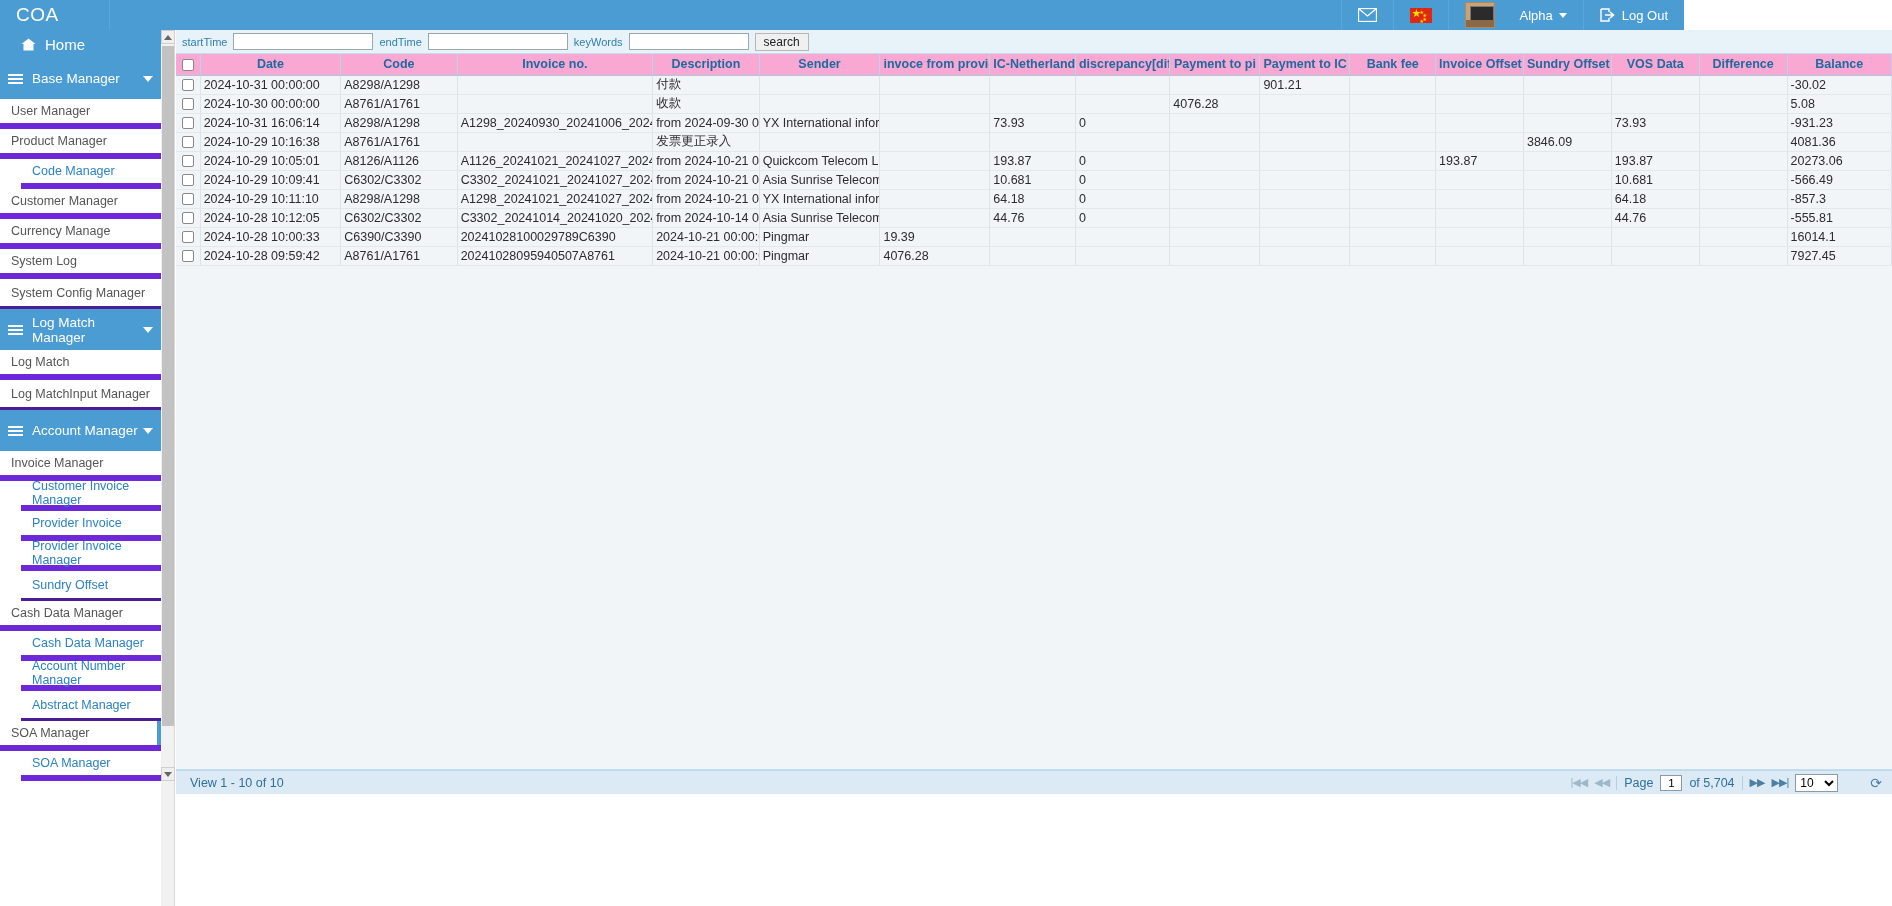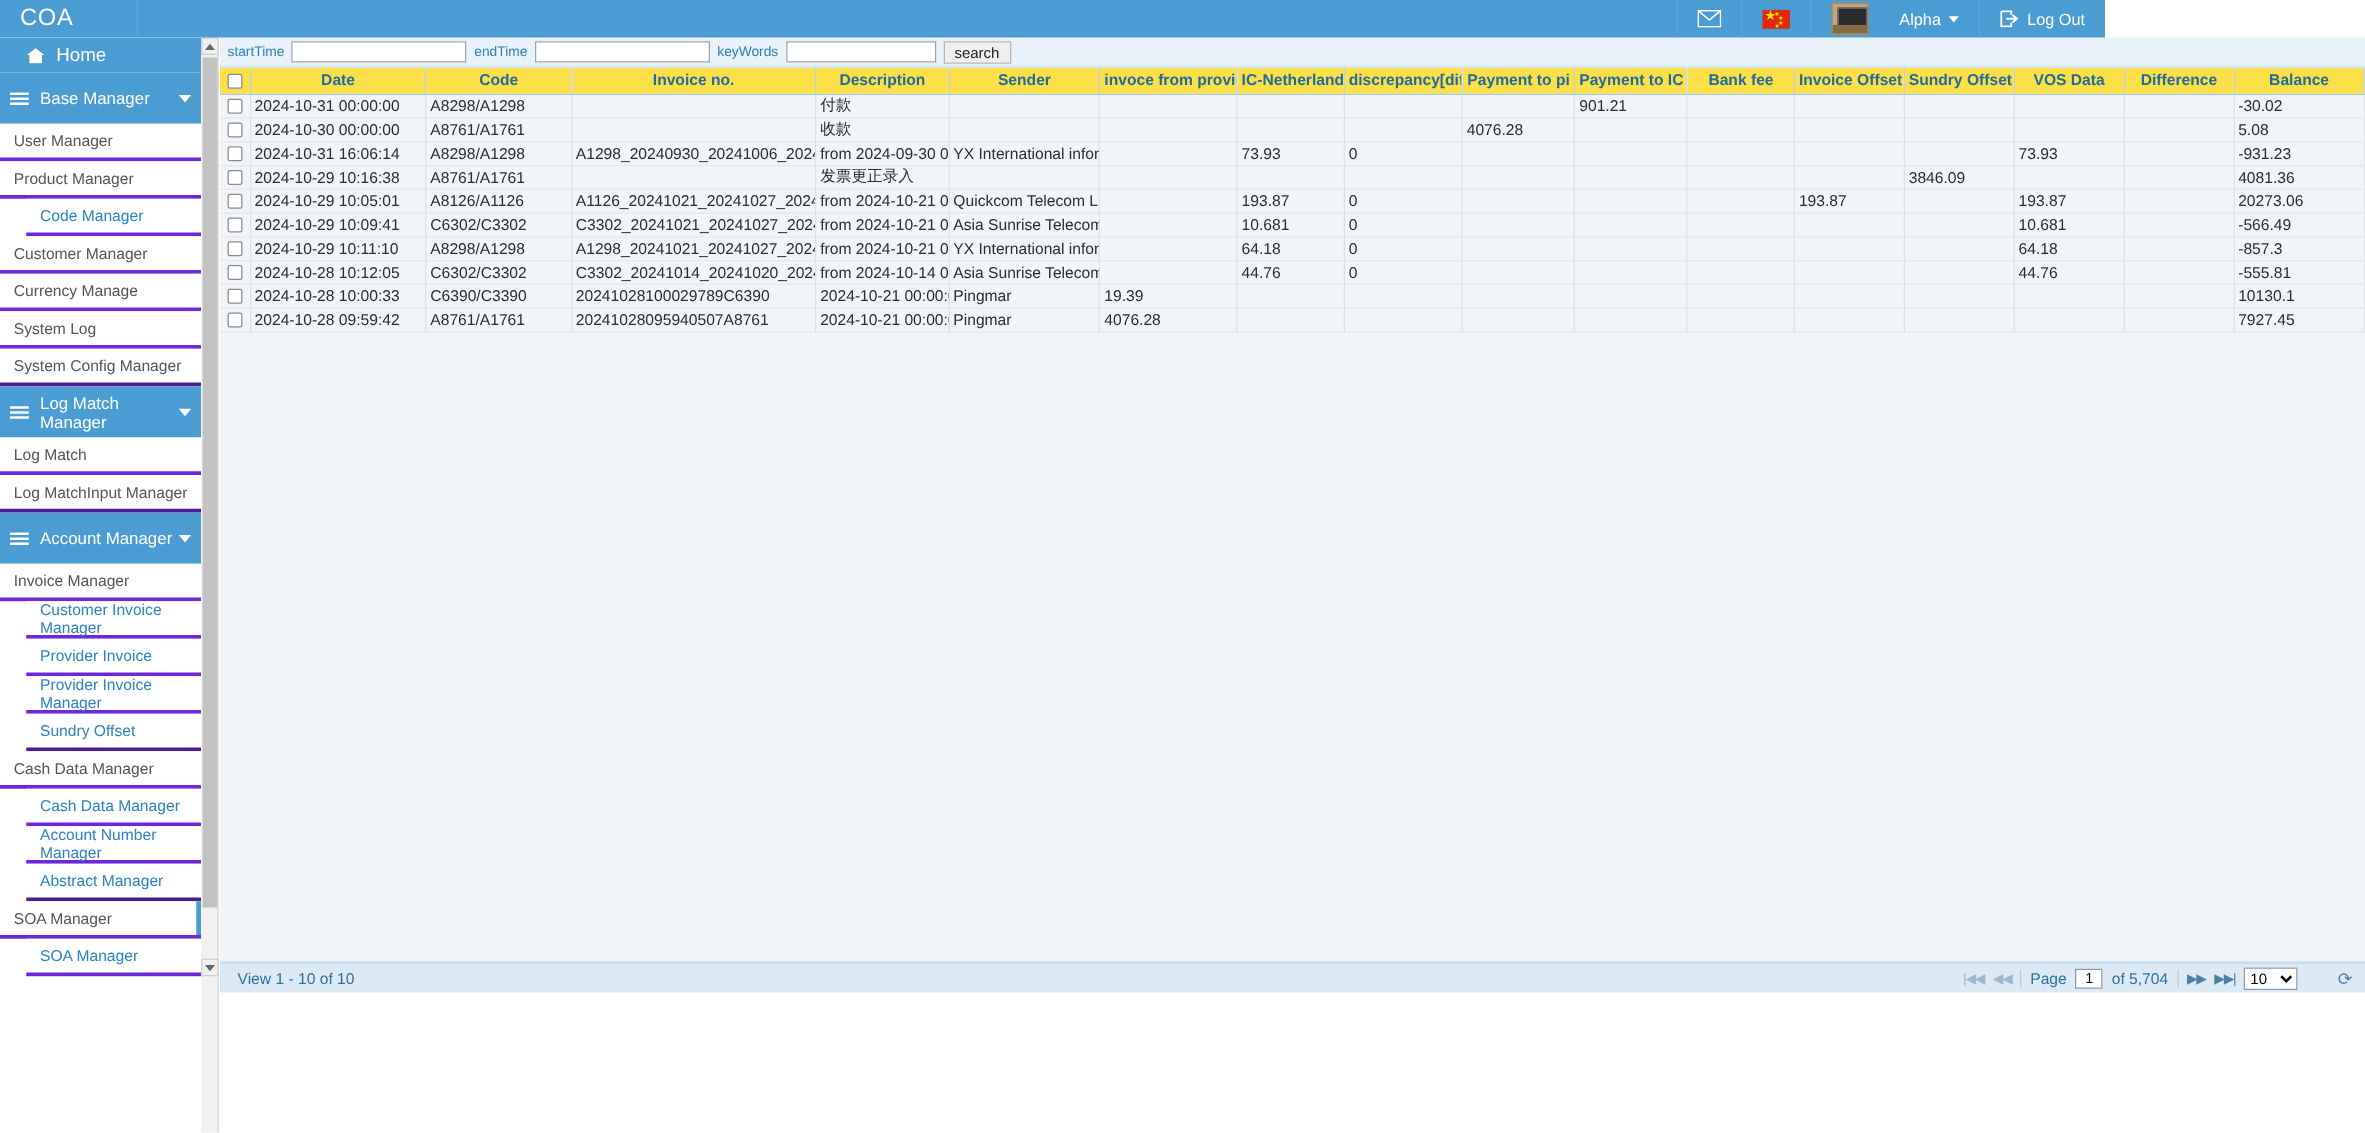--- a/index.html
+++ b/index.html
@@ -80,21 +80,21 @@
   .nav-group-header.tall { height: 41px; }
   .nav-group-header .gicon { margin-right: 9px; display:flex; }
   .nav-group-header .glabel { flex: 1 1 auto; }
   .nav-group-header .chev {
     width: 0; height: 0; border-left: 5px solid transparent;
     border-right: 5px solid transparent; border-top: 6px solid #ffffff;
   }
   .nav-item {
     height: 30px; display: flex; align-items: center;
     padding-left: 11px; color: #555; font-size: 12.5px;
-    border-bottom: 3px solid #6d28d9;
+    border-bottom: 6px solid #6d28d9;
     background: #ffffff; cursor: pointer;
     position: relative;
   }
   .nav-item.linky { color: #2b82c4; margin-left: 21px; }
   .nav-item.group-end { border-bottom: 3px solid #4c1d95; }
   .nav-item.selected:after {
     content:""; position:absolute; right:0; top:0; width:4px; height:100%;
     background:#4b9cd3;
   }
   .home-row {
@@ -179,21 +179,21 @@
     color: #222; cursor: pointer;
   }
 
   
   #gridwrap {
     height: 716px; background: #f1f5f8;
     border-bottom: 1px solid #c6ddee; overflow: hidden;
   }
   table.grid { border-collapse: collapse; table-layout: fixed; width: 100%; }
   table.grid th {
-    background: #fde047; color: #1f6a9e; font-weight: bold;
+    background: #f9a8d4; color: #1f6a9e; font-weight: bold;
     font-size: 12.5px; height: 21px;
     border-right: 1px solid #b8d4e8;
     border-bottom: 1px solid #a8c9e0;
     text-align: center; overflow:hidden; white-space:nowrap;
     padding: 0 3px;
   }
   table.grid th.cbcol { width: 22px; padding:0; }
   table.grid td {
     background: #f1f5f8; color: #2c2c2c; font-size: 12.5px;
     height: 19px; border-right: 1px solid #dde3e8;
@@ -614,21 +614,21 @@
             <td>19.39</td>
             <td></td>
             <td></td>
             <td></td>
             <td></td>
             <td></td>
             <td></td>
             <td></td>
             <td></td>
             <td></td>
-            <td>10130.1</td>
+            <td>16014.1</td>
           </tr>
           <tr>
             <td class="cbcol"><span class="gcb"></span></td>
             <td>2024-10-28 09:59:42</td>
             <td>A8761/A1761</td>
             <td>20241028095940507A8761</td>
             <td>2024-10-21 00:00:00</td>
             <td>Pingmar</td>
             <td>4076.28</td>
             <td></td>

